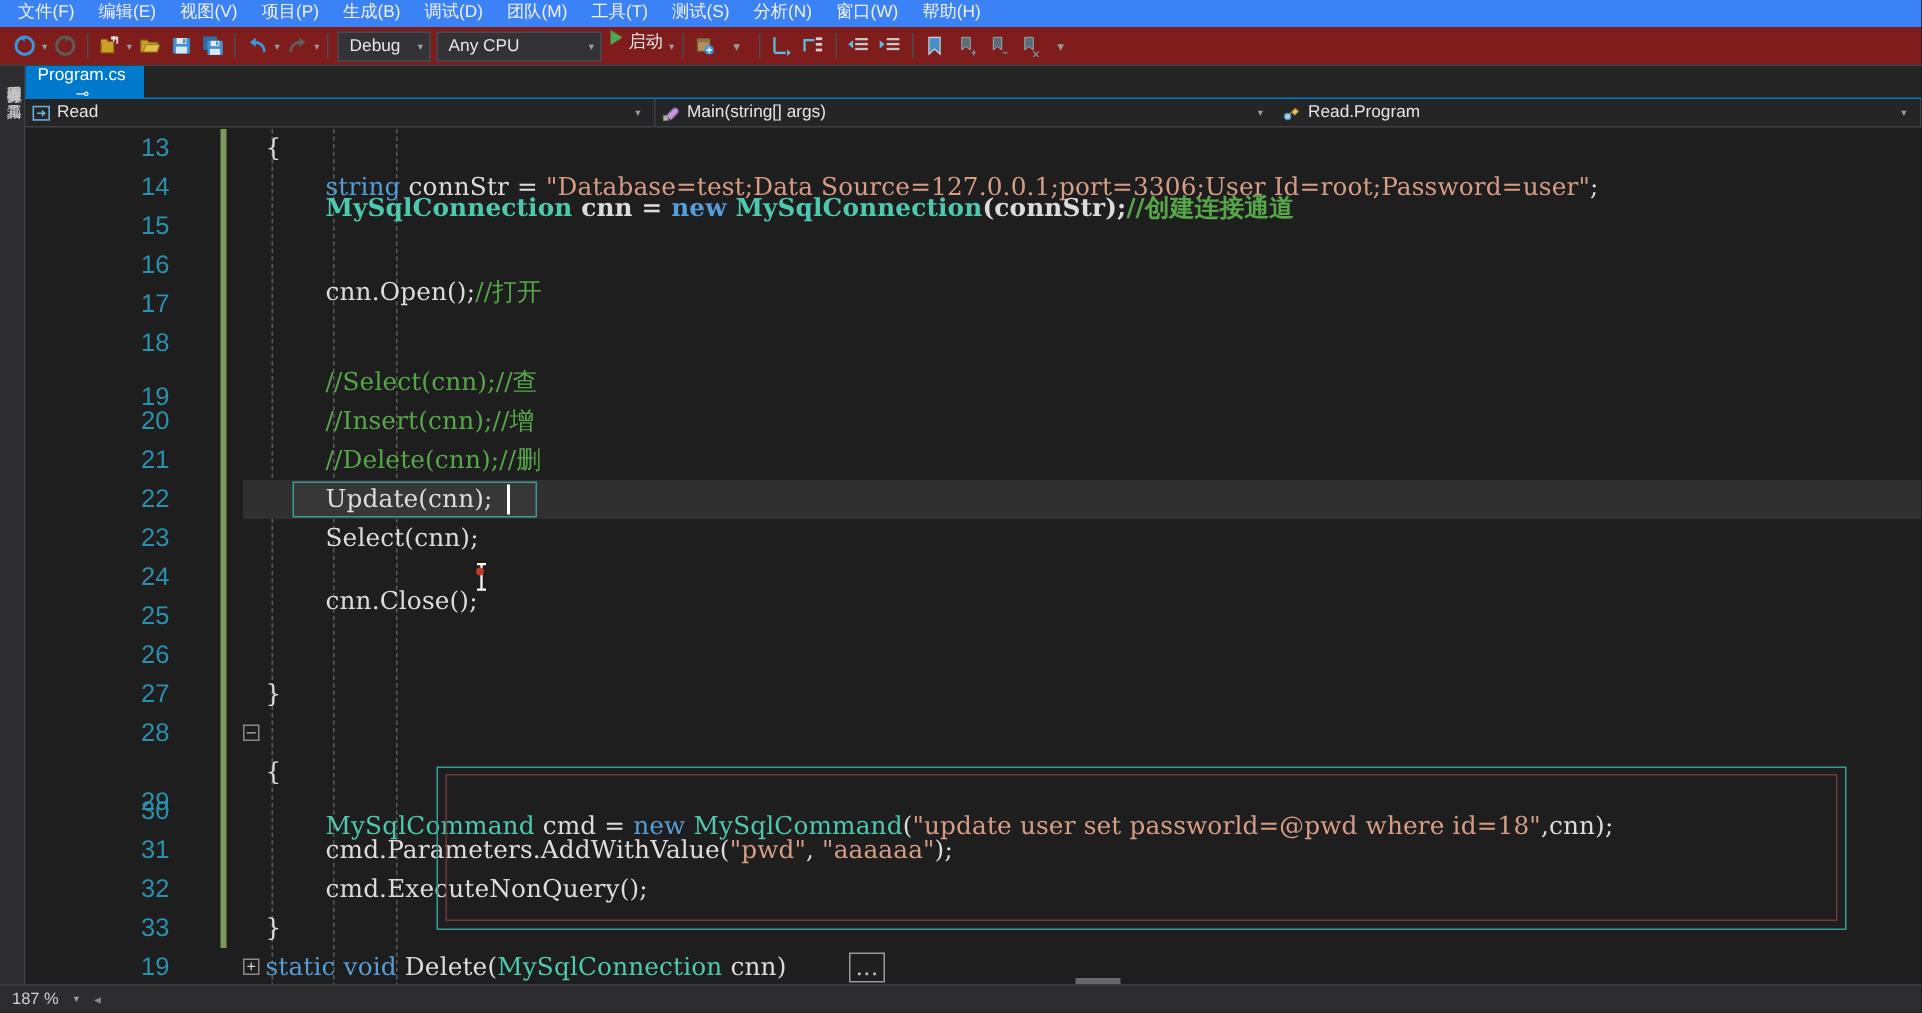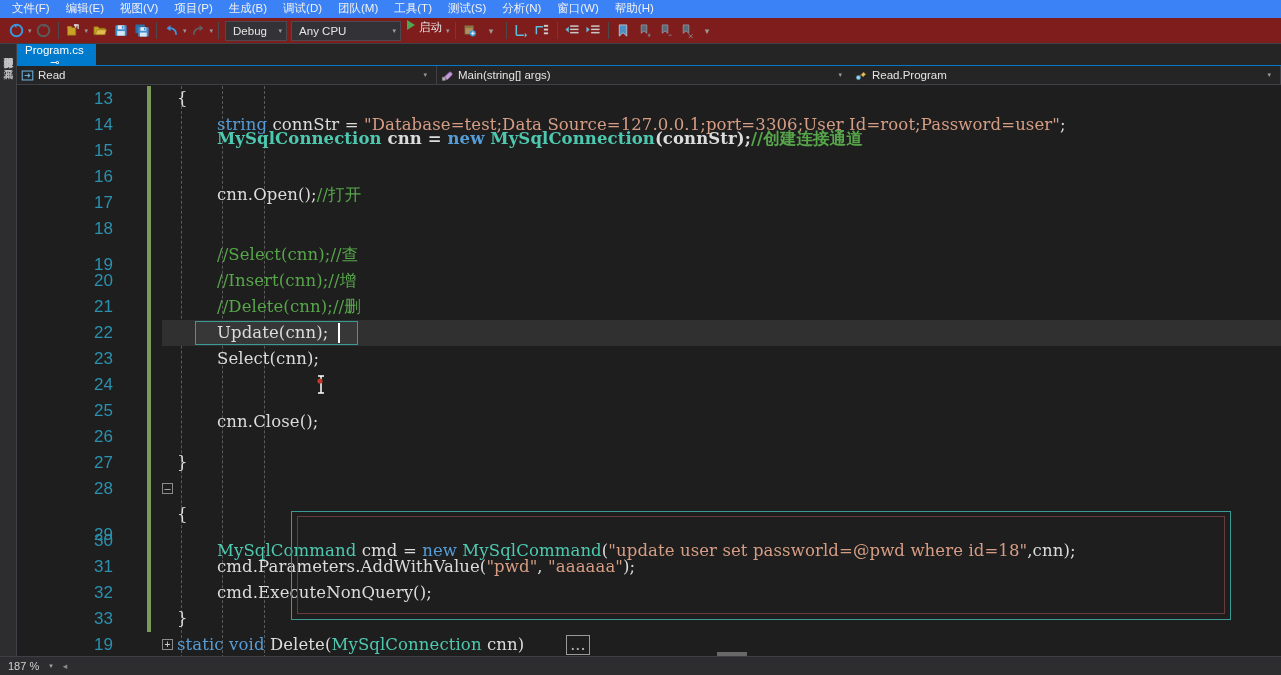--- a/index.html
+++ b/index.html
@@ -456,21 +456,21 @@
         <div class="cur-line-band" style="left: 145px; right: 0px; top: 234px;"></div>
         <div class="lnum" style="top: 234px;">22</div>
         <div class="codeline" style="top: 234px; left: 200px;"><span class="t-plain">Update(cnn);</span></div>
         <div class="cur-line-box" style="left: 178px; top: 235px; width: 163.16px; height: 24px;"></div>
         <div class="caret" style="left: 321.16px; top: 237px;"></div>
         <div class="lnum" style="top: 260px;">23</div>
         <div class="codeline" style="top: 260px; left: 200px;"><span class="t-plain">Select(cnn);</span></div>
         <div class="lnum" style="top: 286px;">24</div>
         <div class="codeline" style="top: 286px; left: 200px;"></div>
         <div class="lnum" style="top: 312px;">25</div>
-        <div class="codeline" style="top: 323px; left: 200px;"><span class="t-plain">cnn.Close();</span></div>
+        <div class="codeline" style="top: 302px; left: 200px;"><span class="t-plain">cnn.Close();</span></div>
         <div class="lnum" style="top: 338px;">26</div>
         <div class="codeline" style="top: 338px; left: 200px;"></div>
         <div class="lnum" style="top: 364px;">27</div>
         <div class="codeline" style="top: 364px; left: 160px;"><span class="t-plain">}</span></div>
         <div class="lnum" style="top: 390px;">28</div>
         <div class="fold-glyph" style="left: 145px; top: 397px;">–</div>
         <div class="lnum" style="top: 436px;">29</div>
         <div class="codeline" style="top: 416px; left: 160px;"><span class="t-plain">{</span></div>
         <div class="lnum" style="top: 442px;">30</div>
         <div class="codeline" style="top: 452px; left: 200px;"><span class="t-type">MySqlCommand</span><span class="t-plain"> cmd = </span><span class="t-kw">new</span><span class="t-plain"> </span><span class="t-type">MySqlCommand</span><span class="t-plain">(</span><span class="t-str">"update user set passworld=@pwd where id=18"</span><span class="t-plain">,cnn);</span></div>

